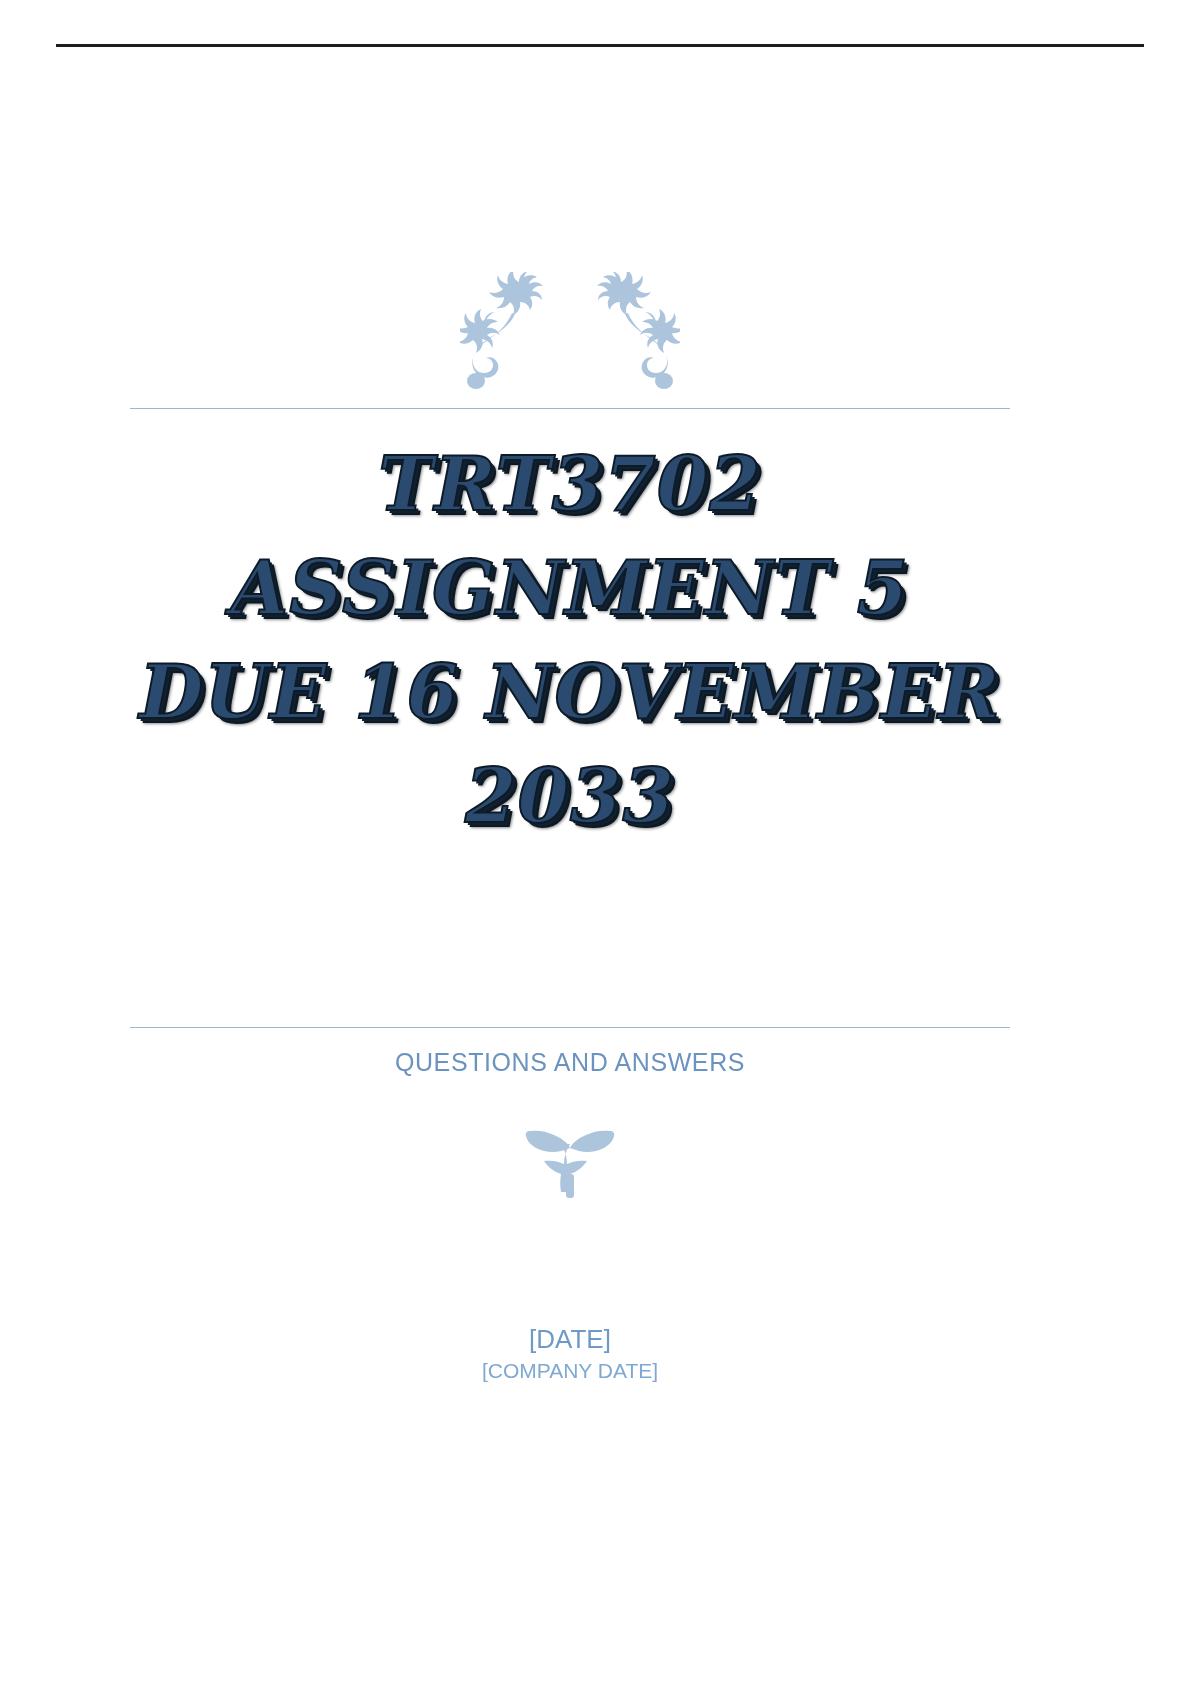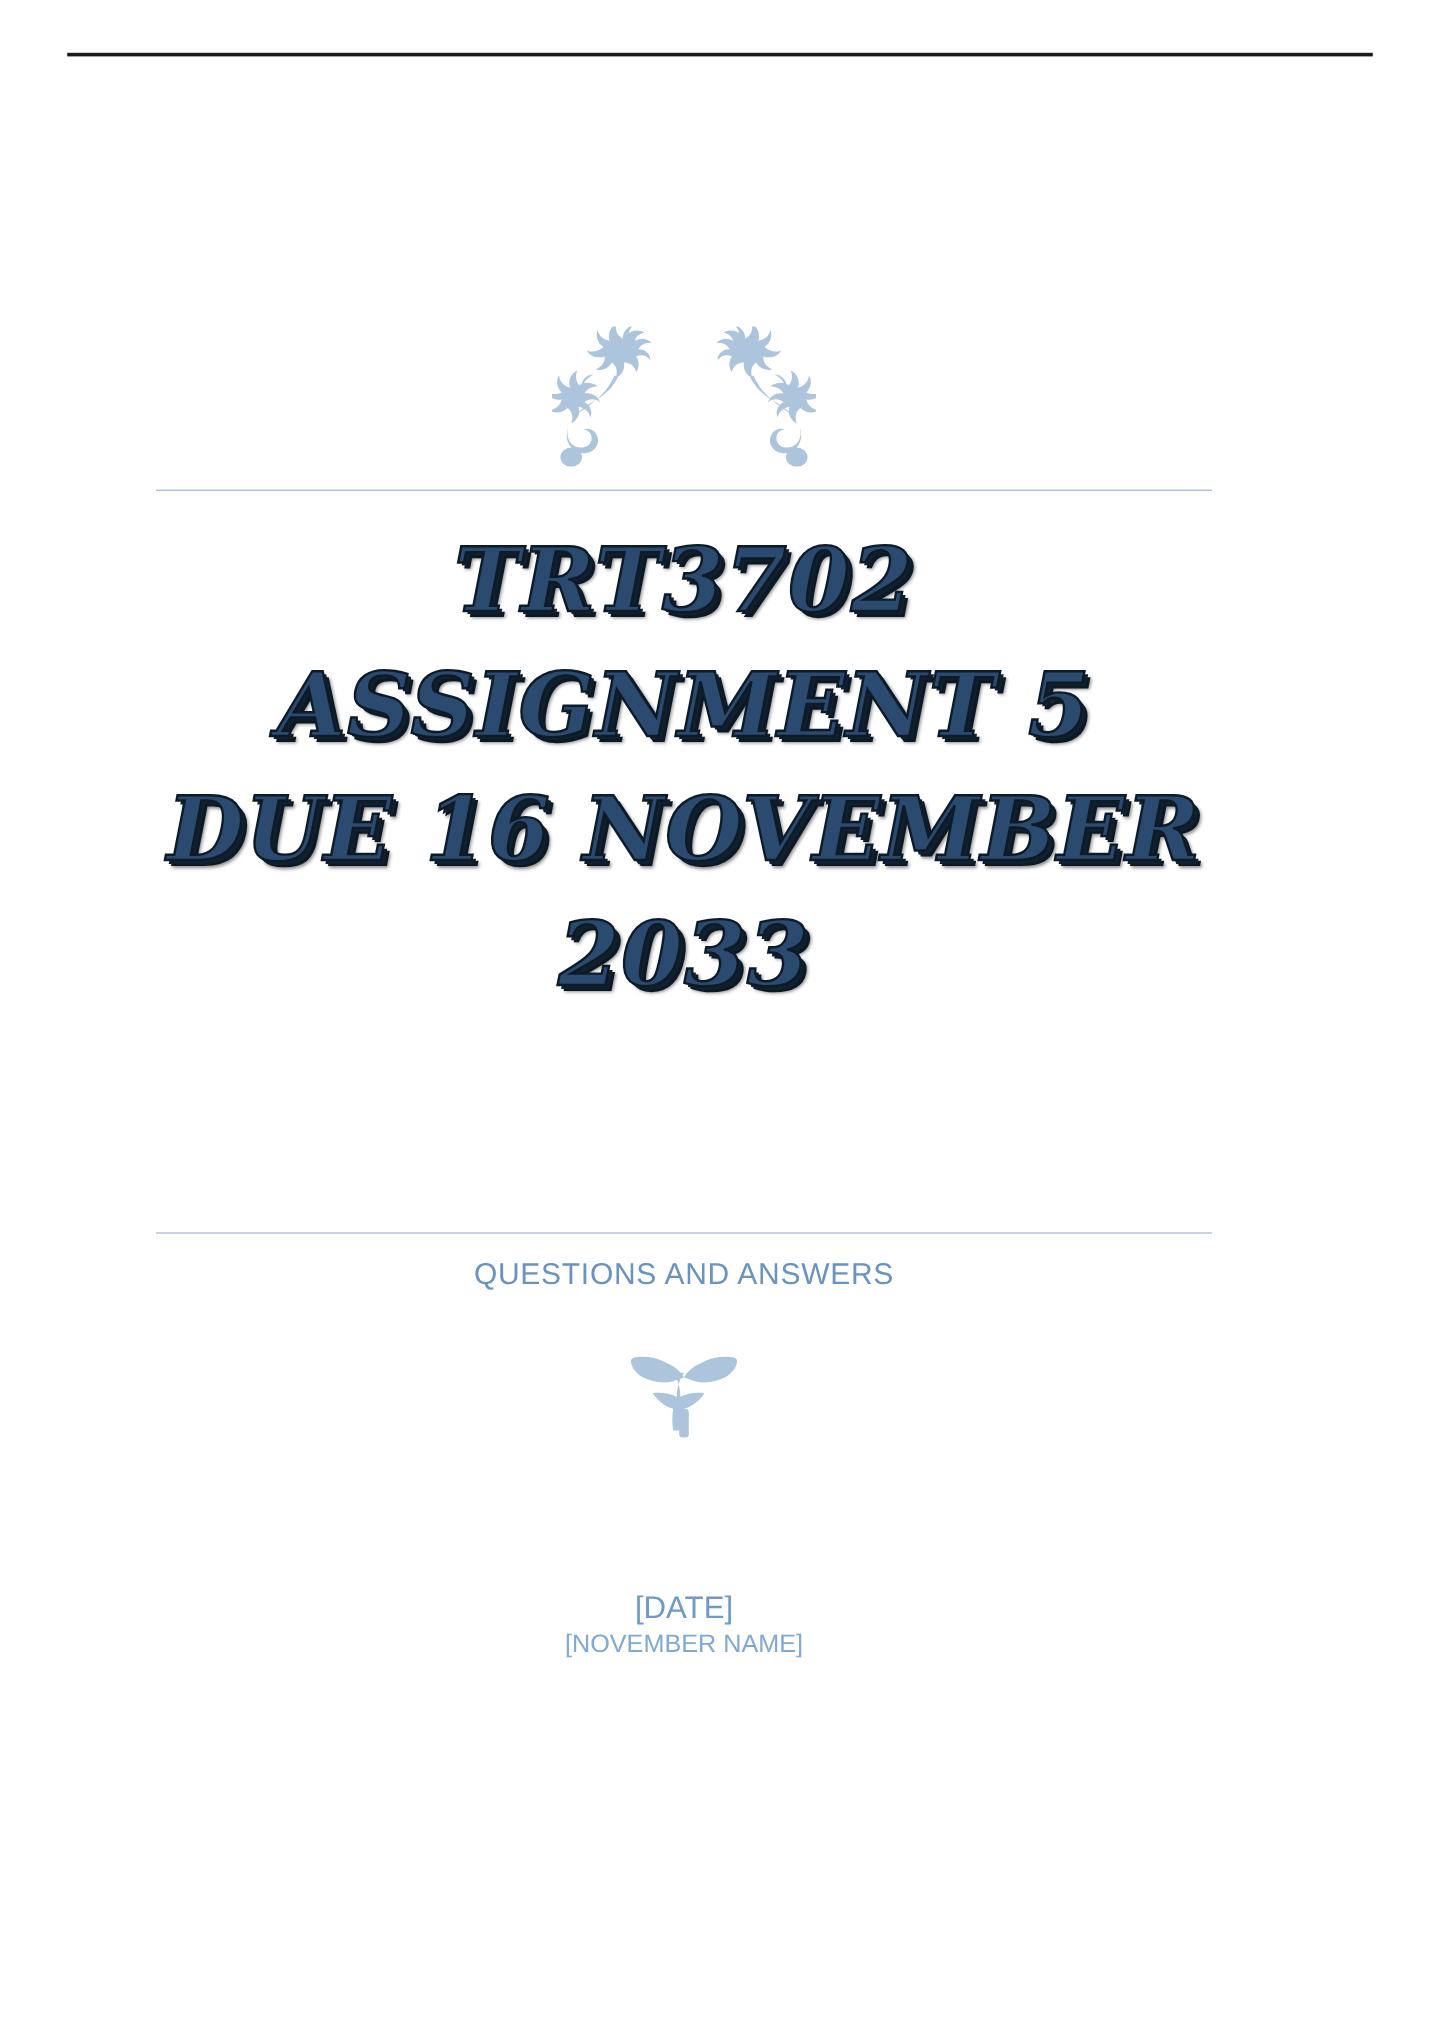--- a/index.html
+++ b/index.html
@@ -192,17 +192,17 @@
             <path d="M56 40c3-6 9-10 16-13 8-4 16-5 24-4 3 0 5 2 4 5 -1 5-5 9-10 12 -8 4-17 5-25 3 -3-1-6-2-9-3z"></path>
             <path d="M56 36c-4 6-6 13-6 20 -6-3-13-4-20-3 4 6 10 11 17 13 -1 6-1 12 0 18l9 0 0-18c7-2 13-7 17-13 -7-1-14 0-20 3 0-7-2-14-6-20z"></path>
             <rect x="52" y="66" width="8" height="24" rx="3"></rect>
           </g>
         </svg>
       </span>
     </div>
 
     <div class="footer-info">
       <div class="footer-date">[DATE]</div>
-      <div class="footer-company">[NOVEMBER NAME]</div>
+      <div class="footer-company">[COMPANY DATE]</div>
     </div>
 
   </div>
 </div>
 
 </body></html>

